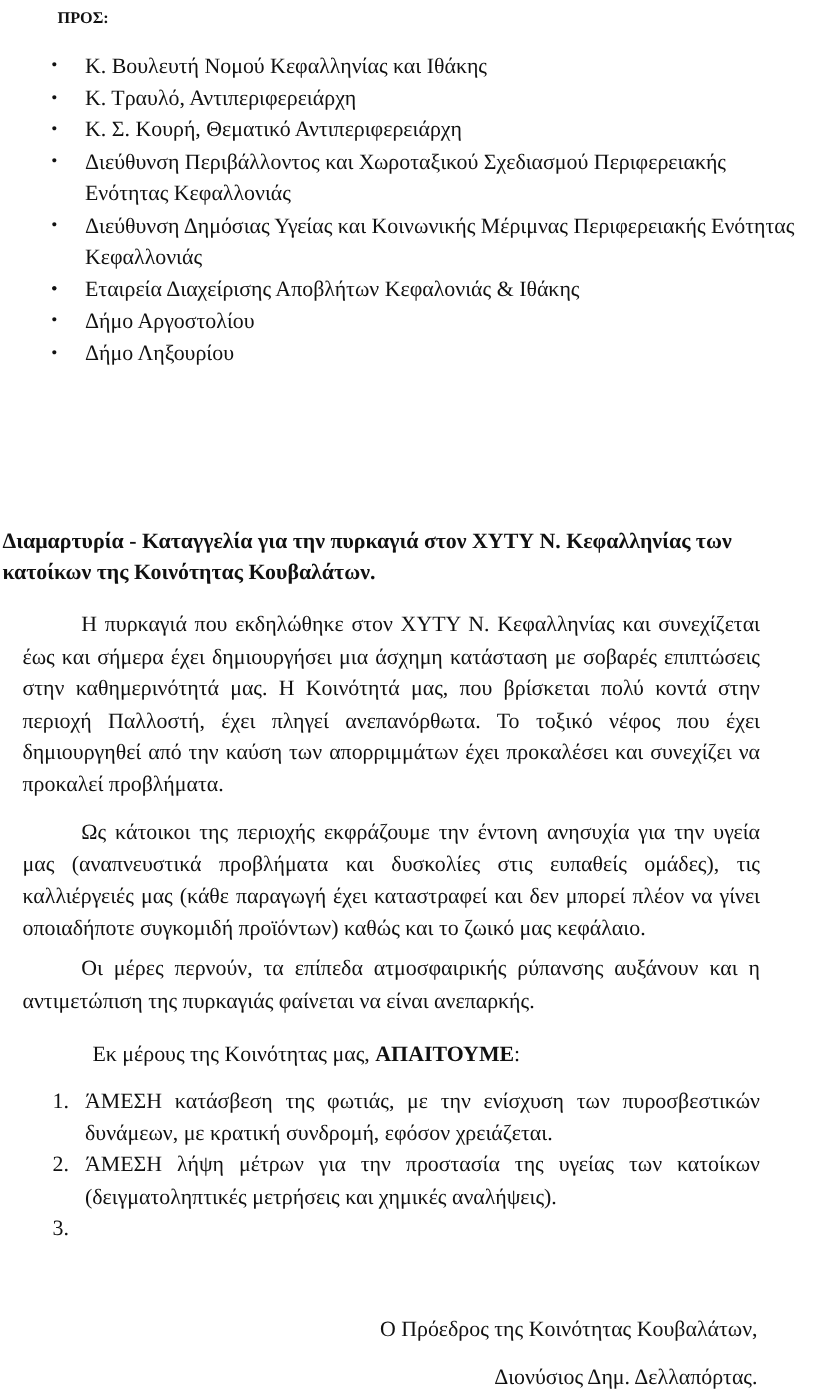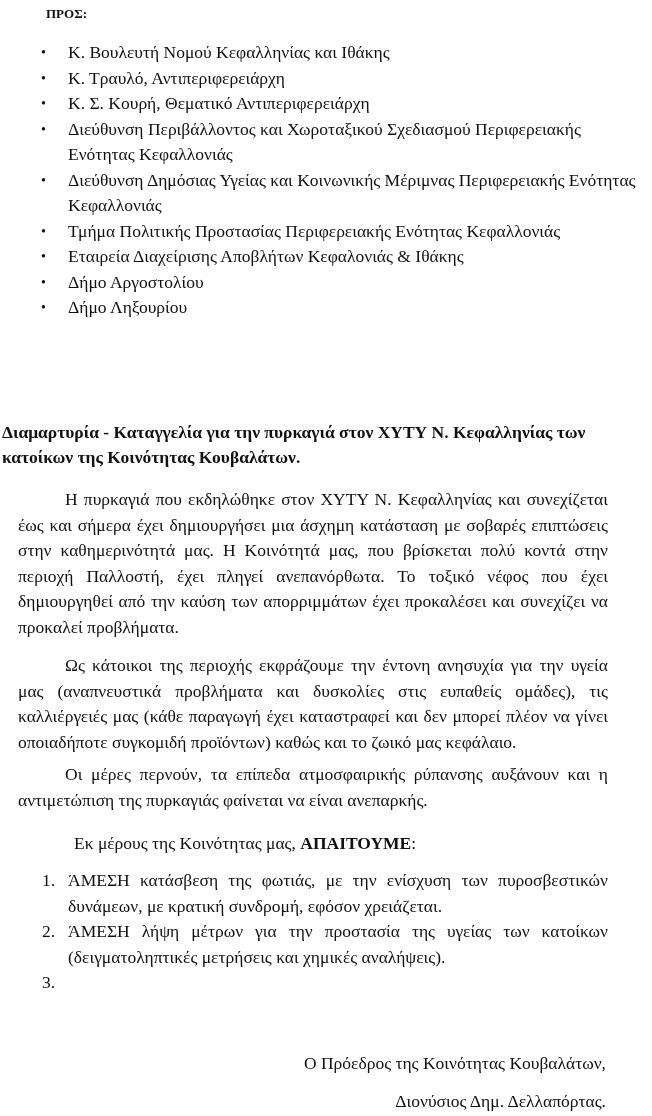--- a/index.html
+++ b/index.html
@@ -31,21 +31,21 @@
 
 <div class="page">
   <div class="heading-pros">ΠΡΟΣ:</div>
 
   <ul class="recipients">
     <li><span class="bullet">•</span><span>Κ. Βουλευτή Νομού Κεφαλληνίας και Ιθάκης</span></li>
     <li><span class="bullet">•</span><span>Κ.  Τραυλό, Αντιπεριφερειάρχη</span></li>
     <li><span class="bullet">•</span><span>Κ. Σ. Κουρή, Θεματικό Αντιπεριφερειάρχη</span></li>
     <li><span class="bullet">•</span><span>Διεύθυνση Περιβάλλοντος και Χωροταξικού Σχεδιασμού Περιφερειακής Ενότητας Κεφαλλονιάς</span></li>
     <li><span class="bullet">•</span><span>Διεύθυνση Δημόσιας Υγείας και Κοινωνικής Μέριμνας Περιφερειακής Ενότητας Κεφαλλονιάς</span></li>
-    <li><span class="bullet">•</span><span>Τμήμα Πολιτικής Προστασίας Περιφερειακής Ενότητας Κεφαλλονιάς</span></li>
+    <li><span class="bullet">•</span></li>
     <li><span class="bullet">•</span><span>Εταιρεία Διαχείρισης Αποβλήτων Κεφαλονιάς &amp; Ιθάκης</span></li>
     <li><span class="bullet">•</span><span>Δήμο Αργοστολίου</span></li>
     <li><span class="bullet">•</span><span>Δήμο Ληξουρίου</span></li>
   </ul>
 
 
   <div class="subject">Διαμαρτυρία - Καταγγελία για την πυρκαγιά στον ΧΥΤΥ Ν. Κεφαλληνίας των κατοίκων της Κοινότητας Κουβαλάτων.</div>
 
   <div class="para p1">Η πυρκαγιά που εκδηλώθηκε στον ΧΥΤΥ Ν. Κεφαλληνίας και συνεχίζεται έως και σήμερα έχει δημιουργήσει μια άσχημη κατάσταση με σοβαρές επιπτώσεις στην καθημερινότητά μας. Η Κοινότητά μας, που βρίσκεται πολύ κοντά στην περιοχή Παλλοστή, έχει πληγεί ανεπανόρθωτα. Το τοξικό νέφος που έχει δημιουργηθεί από την καύση των απορριμμάτων έχει προκαλέσει και συνεχίζει να προκαλεί προβλήματα.</div>
   <div class="para p3">Οι μέρες περνούν, τα επίπεδα ατμοσφαιρικής ρύπανσης αυξάνουν και η αντιμετώπιση της πυρκαγιάς φαίνεται να είναι ανεπαρκής.</div>

